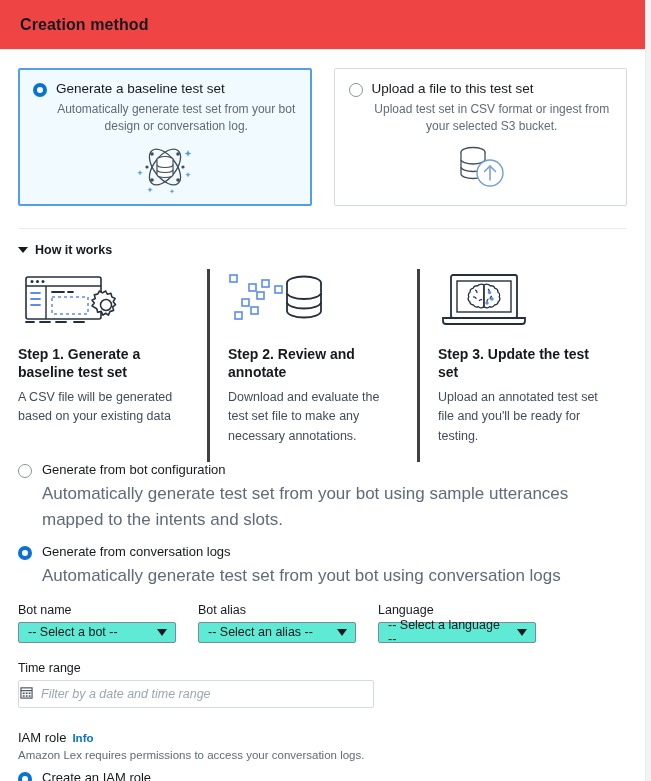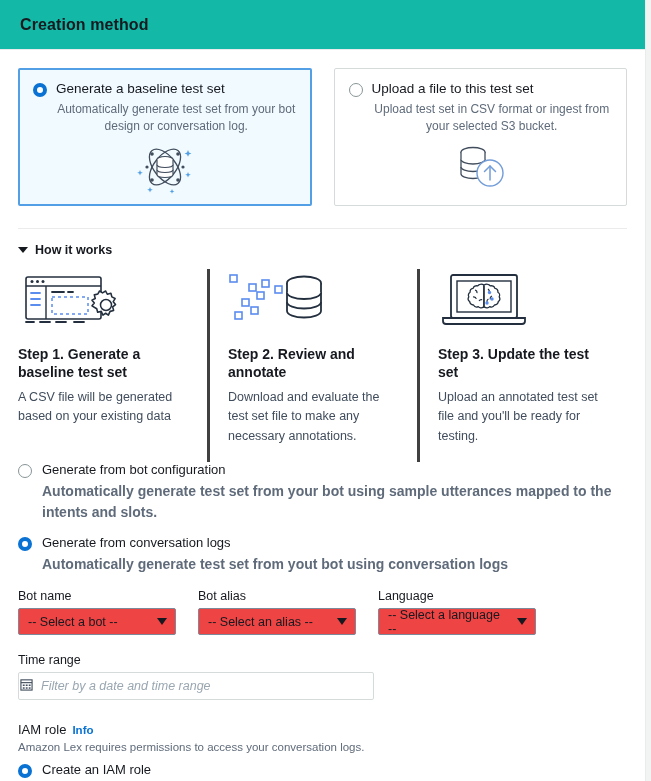--- a/index.html
+++ b/index.html
@@ -11,21 +11,21 @@
   }
   .page {
     width: 646px; min-height: 781px;
     background: #ffffff;
     border-right: 1px solid #e9ebed;
     position: relative;
   }
 
   
   .panel-header {
-    background: #14b8a6;
+    background: #ef4444;
     border-bottom: 1px solid #e9ebed;
     padding: 16px 20px 15px 20px;
   }
   .panel-title {
     font-size: 16px; font-weight: bold; color: #16191f;
     letter-spacing: .1px;
   }
 
   
   .cards {
@@ -87,31 +87,30 @@
 
   
   .section { padding: 0 18px; }
   .section-title {
     font-size: 15px; color: #16191f; margin: 14px 0 12px 0;
   }
   .radio-row { display: flex; align-items: flex-start; gap: 10px; }
   .radio-opt { margin-bottom: 12px; }
   .radio-label { font-size: 13px; color: #16191f; line-height: 1.2; }
   .radio-sub {
-    font-size: 14px; color: #5f6b7a; line-height: 1.5;
+    font-size: 17px; color: #5f6b7a; line-height: 1.5;
     margin: 3px 0 0 24px;
-    font-weight: bold;
   }
 
   
   .form-row { display: flex; gap: 22px; margin-top: 14px; }
   .field-label { font-size: 12.5px; color: #16191f; margin-bottom: 5px; }
   .select {
-    height: 27px; border: 1px solid #7d8998; border-radius: 2px;
-    background: #ef4444; display: flex; align-items: center;
+    height: 21px; border: 1px solid #7d8998; border-radius: 2px;
+    background: #5eead4; display: flex; align-items: center;
     justify-content: space-between; padding: 0 8px 0 9px;
     font-size: 12.5px; color: #16191f; cursor: pointer;
   }
   .sel-caret { width: 0; height: 0;
     border-left: 5px solid transparent; border-right: 5px solid transparent;
     border-top: 7px solid #16191f; margin-left: 10px; }
   .w1 { width: 158px; } .w2 { width: 158px; } .w3 { width: 158px; }
 
   
   .block { margin-top: 18px; }

